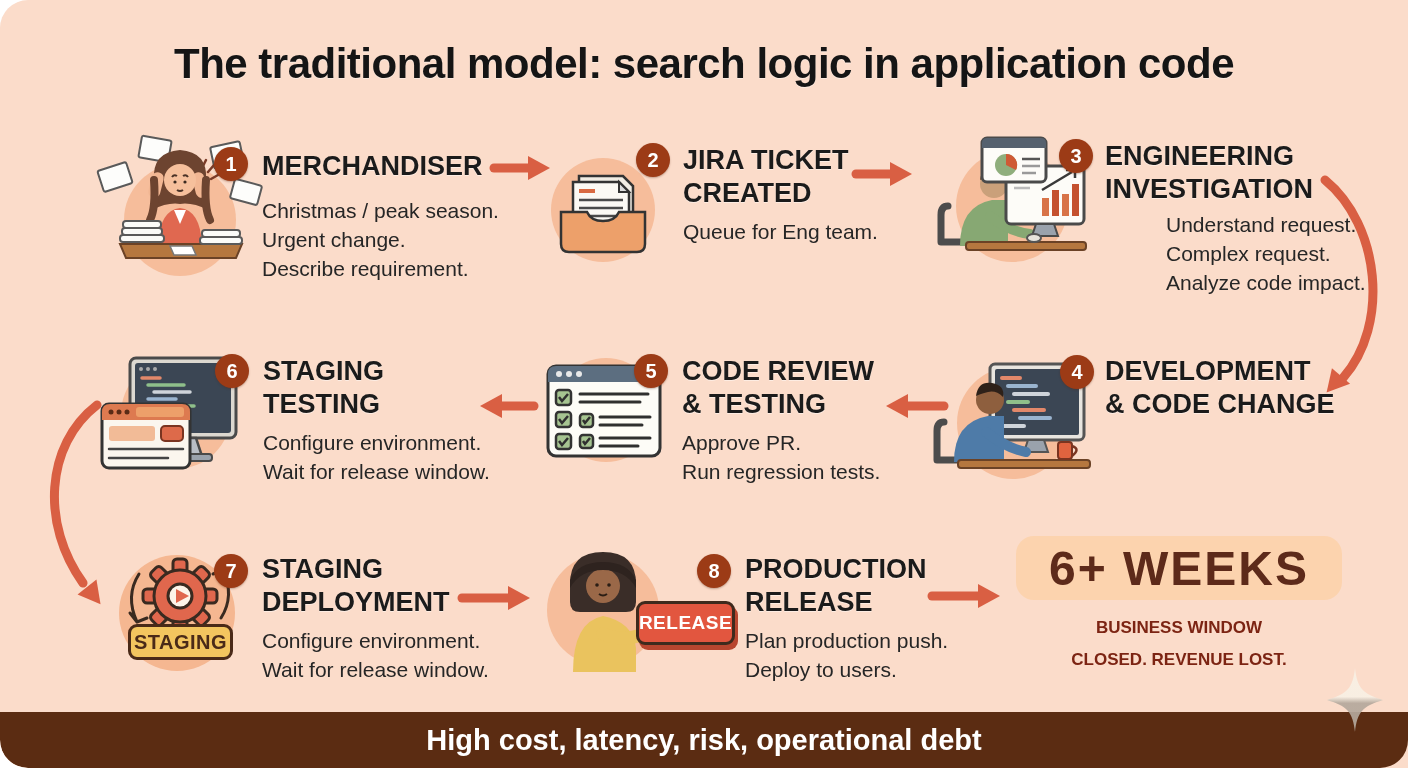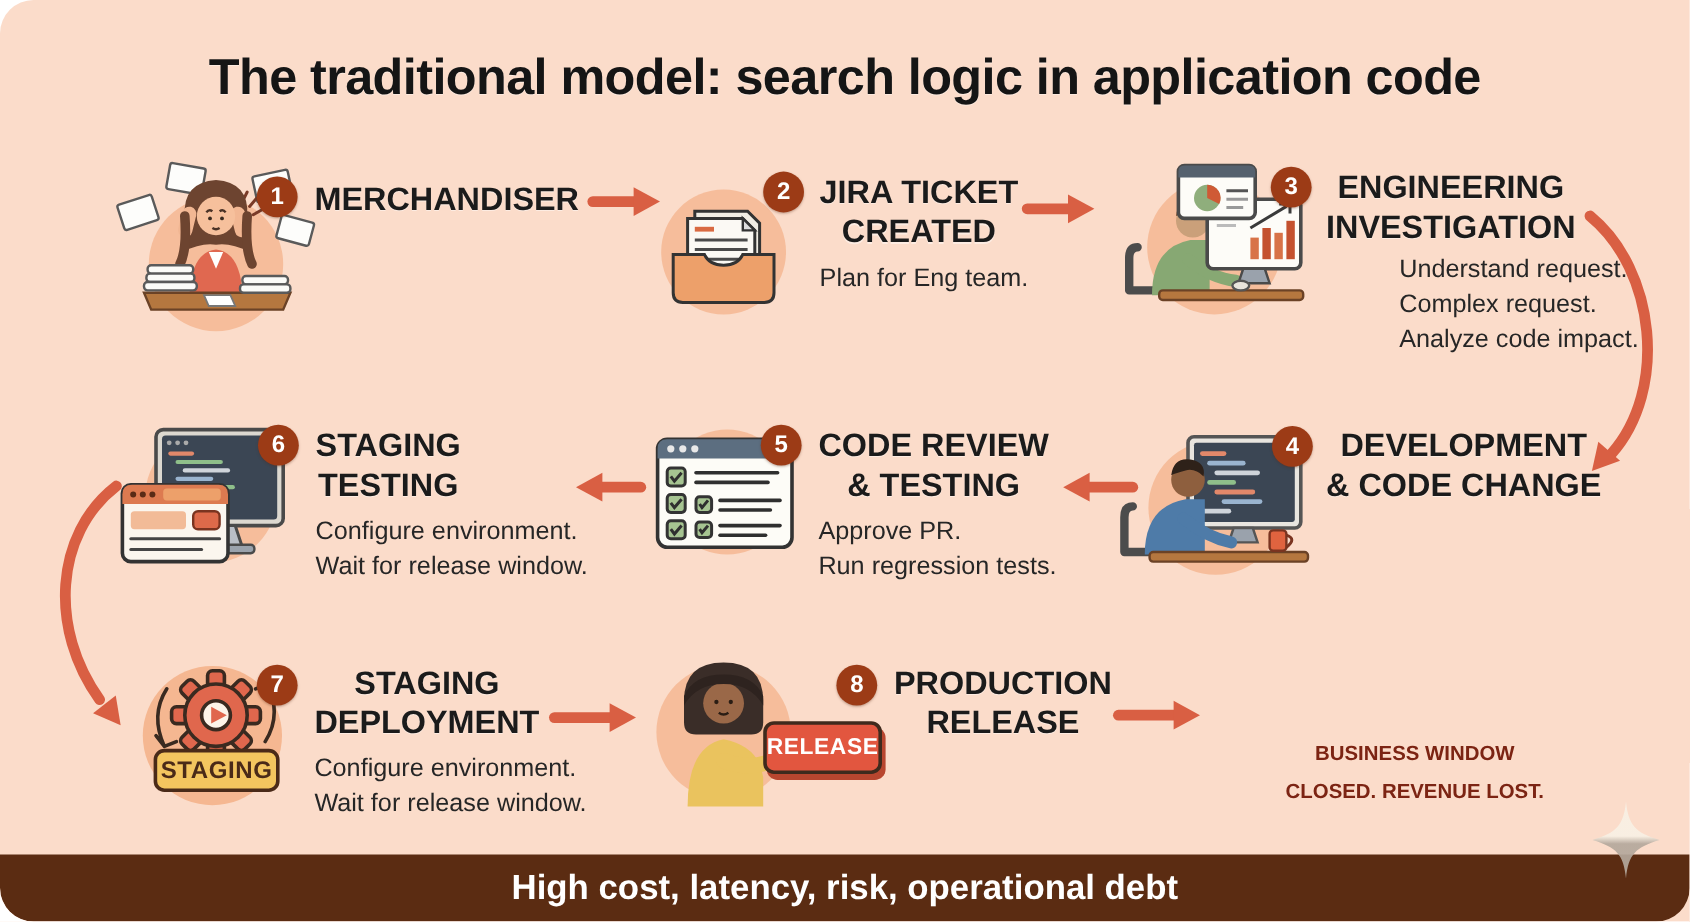--- a/index.html
+++ b/index.html
@@ -6,21 +6,21 @@
   .stage{position:relative;width:1408px;height:768px;font-family:"Liberation Sans",sans-serif;overflow:hidden;padding-left:36px;}
   .card{position:absolute;inset:0;background:#fbdcca;border-radius:28px;overflow:hidden;}
   .page-title{position:absolute;top:40px;left:0;width:1408px;text-align:center;
     font-size:42px;font-weight:bold;color:#151515;letter-spacing:-0.5px;
     text-shadow:0 1px 0 rgba(255,255,255,0.4);}
   .illu{position:absolute;}
   .num-badge{position:absolute;width:34px;height:34px;border-radius:50%;background:#9c3b16;
     color:#ffffff;font-size:20px;font-weight:bold;display:flex;align-items:center;justify-content:center;
     box-shadow:0 1px 2px rgba(90,40,20,0.35);}
   .step-title{position:absolute;font-size:27px;font-weight:bold;color:#1b1b1b;line-height:33px;
-    white-space:pre-line;text-shadow:0 1px 0 rgba(255,255,255,0.45);text-align:center;}
+    white-space:pre-line;text-shadow:0 1px 0 rgba(255,255,255,0.45);}
   .step-desc{position:absolute;font-size:21px;color:#262626;line-height:29px;white-space:pre-line;}
   .arrow{position:absolute;}
   .tag{position:absolute;display:flex;align-items:center;justify-content:center;
     font-weight:bold;border-radius:9px;}
   .staging-tag{left:128px;top:624px;width:99px;height:30px;background:#f3c55f;
     border:3px solid #4a2a18;color:#4a2a18;font-size:20px;letter-spacing:0.5px;}
   .release-tag{left:636px;top:601px;width:93px;height:38px;background:#e2563f;
     border:3px solid #3f2a1d;color:#ffffff;font-size:19px;letter-spacing:0.5px;
     box-shadow:3px 5px 0 #b8462f;}
   .outcome-pill{position:absolute;left:1016px;top:536px;width:326px;height:64px;background:#fcd3ae;
@@ -70,20 +70,23 @@
         <rect x="31" y="89" width="38" height="7" rx="3"></rect>
           <rect x="30" y="96" width="40" height="7" rx="3"></rect>
           <rect x="28" y="103" width="44" height="7" rx="3"></rect>
         <rect x="110" y="98" width="38" height="7" rx="3"></rect>
           <rect x="108" y="105" width="42" height="7" rx="3"></rect>
       </g>
       <path d="M78 114 L100 114 L104 123 L82 123 Z" fill="#ffffff" stroke="#777777" stroke-width="1.5"></path>
     </svg>
     <div class="num-badge" style="left:214px;top:147px">1</div>
     <div class="step-title" style="left:262px;top:150px">MERCHANDISER</div>
+    <div class="step-desc" style="left:262px;top:196px">Christmas / peak season.
+Urgent change.
+Describe requirement.</div>
 
     <svg class="arrow" style="left:488px;top:152px" width="64" height="32" viewBox="0 0 64 32">
       <line x1="6" y1="16" x2="42" y2="16" stroke="#d95f43" stroke-width="9" stroke-linecap="round"></line>
       <path d="M40 4 L62 16 L40 28 Z" fill="#d95f43"></path>
     </svg>
 
     <svg class="illu" style="left:543px;top:148px" width="122" height="118" viewBox="0 0 122 118">
       <circle cx="60" cy="62" r="52" fill="#f6bd9b"></circle>
       <path d="M22 66 L22 96 Q22 102 28 102 L92 102 Q98 102 98 96 L98 66 Z" fill="#d98a5a" stroke="#333333" stroke-width="2.5"></path>
       <g stroke="#333333" stroke-width="2.5" fill="#f1ede4">
@@ -96,21 +99,21 @@
         <line x1="36" y1="52" x2="80" y2="52"></line>
           <line x1="36" y1="60" x2="80" y2="60"></line>
         <line x1="36" y1="68" x2="80" y2="68"></line>
           <line x1="36" y1="76" x2="70" y2="76"></line>
       </g>
       <path d="M18 64 L44 64 Q48 73 60 73 Q72 73 76 64 L102 64 L102 96 Q102 104 94 104 L26 104 Q18 104 18 96 Z" fill="#eda06a" stroke="#333333" stroke-width="2.5"></path>
     </svg>
     <div class="num-badge" style="left:636px;top:143px">2</div>
     <div class="step-title" style="left:683px;top:144px">JIRA TICKET
 CREATED</div>
-    <div class="step-desc" style="left:683px;top:217px">Plan for Eng team.</div>
+    <div class="step-desc" style="left:683px;top:217px">Queue for Eng team.</div>
 
     <svg class="arrow" style="left:850px;top:158px" width="64" height="32" viewBox="0 0 64 32">
       <line x1="6" y1="16" x2="42" y2="16" stroke="#d95f43" stroke-width="9" stroke-linecap="round"></line>
       <path d="M40 4 L62 16 L40 28 Z" fill="#d95f43"></path>
     </svg>
 
     <svg class="illu" style="left:930px;top:134px" width="162" height="140" viewBox="0 0 162 140">
       <circle cx="82" cy="72" r="56" fill="#f6bd9b"></circle>
       <path d="M18 72 q-7 0 -7 9 l0 27 M11 108 l28 0" stroke="#4c4c4c" stroke-width="7" fill="none" stroke-linecap="round"></path>
       <path d="M30 112 Q30 72 62 66 L78 66 L78 112 Z" fill="#87a873"></path>
@@ -304,26 +307,31 @@
       <path d="M54 54 q4 3 8 0" stroke="#2a1d14" stroke-width="2" fill="none"></path>
       <path d="M25 40 Q33 22 58 22 Q83 22 91 40 L91 48 Q81 30 58 30 Q35 30 25 48 Z" fill="#2e231f"></path>
       <path d="M28 132 Q28 82 58 76 Q88 82 91 108 L91 132 Z" fill="#eac35e"></path>
       <path d="M58 94 Q80 102 98 94" stroke="#eac35e" stroke-width="13" fill="none" stroke-linecap="round"></path>
       <path d="M96 92 l14 -5" stroke="#9a6848" stroke-width="8" stroke-linecap="round"></path>
     </svg>
     <div class="tag release-tag">RELEASE</div>
     <div class="num-badge" style="left:697px;top:554px">8</div>
     <div class="step-title" style="left:745px;top:553px">PRODUCTION
 RELEASE</div>
+    <div class="step-desc" style="left:745px;top:626px">Plan production push.
+Deploy to users.</div>
 
     <svg class="arrow" style="left:926px;top:580px" width="78" height="32" viewBox="0 0 78 32">
       <line x1="6" y1="16" x2="54" y2="16" stroke="#d95f43" stroke-width="9" stroke-linecap="round"></line>
       <path d="M52 4 L74 16 L52 28 Z" fill="#d95f43"></path>
     </svg>
 
+    <div class="outcome-pill">
+      <span class="outcome-headline">6+ WEEKS</span>
+    </div>
     <div class="outcome-subline">BUSINESS WINDOW
 CLOSED. REVENUE LOST.</div>
 
     <div class="footer">
       <span class="footer-text">High cost, latency, risk, operational debt</span>
     </div>
 
     <svg class="sparkle" width="56" height="64" viewBox="0 0 56 64">
       <defs>
         <linearGradient id="sg" x1="0" y1="0" x2="0" y2="1">

